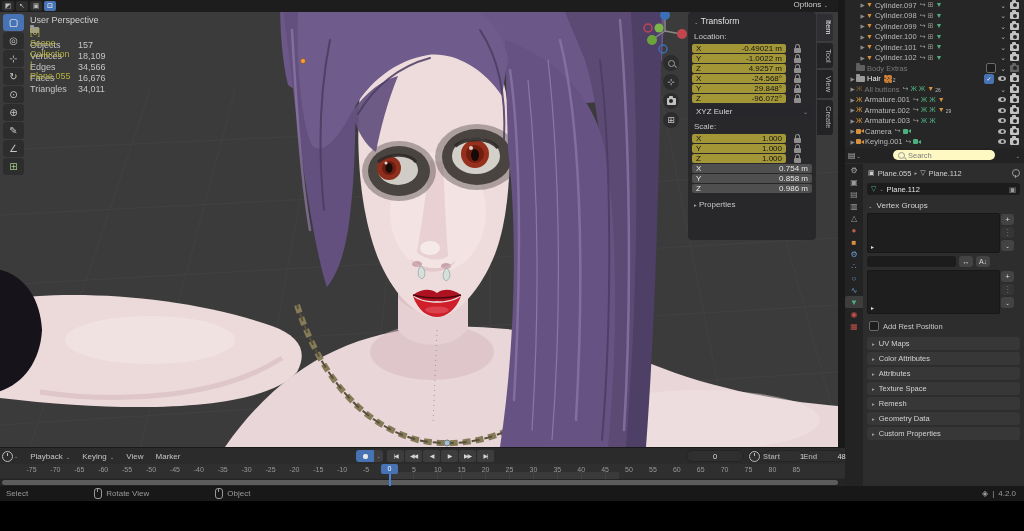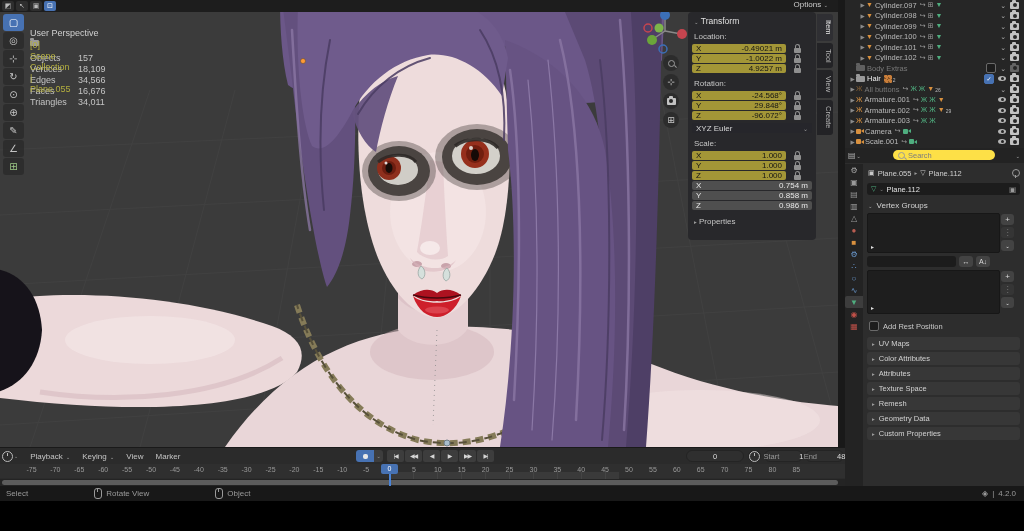--- a/index.html
+++ b/index.html
@@ -10,21 +10,21 @@
 
   
   #viewport{left:0;top:0;width:838px;height:447px;background:#3b3b3b;overflow:hidden;}
   #vp-svg{position:absolute;left:0;top:0;}
   #vp-header{position:absolute;left:0;top:0;width:838px;height:12px;background:#1d1d1d;z-index:30;
              display:flex;align-items:center;}
   .vph-ic{width:12px;height:10px;margin-left:2px;border-radius:2px;background:#2e2e2e;color:#bbb;
           font-size:7px;line-height:10px;text-align:center;}
   .vph-ic.active{background:#4772b3;color:#fff;}
   #vp-options{position:absolute;right:10px;top:0;font-size:8px;color:#ccc;z-index:31;}
-  #vp-overlay{position:absolute;left:30px;top:28px;z-index:20;font-size:9px;line-height:11px;}
+  #vp-overlay{position:absolute;left:30px;top:15px;z-index:20;font-size:9px;line-height:11px;}
   #vp-overlay .persp{color:#d0d0d0;}
   #vp-overlay .coll{color:#b3ae3e;margin-top:1px;}
   #vp-stats{margin-top:7px;}
   .statrow{display:flex;height:11px;color:#c4c4c4;}
   .statrow .sl{width:44px;}
   .statrow .sv{margin-left:4px;}
   #vp-toolbar{position:absolute;left:3px;top:14px;z-index:20;width:22px;}
   .tool-btn{width:21px;height:17px;margin-bottom:1px;background:rgba(45,45,45,.92);border-radius:3px;
             color:#c3c3c3;font-size:10px;line-height:17px;text-align:center;}
   .tool-btn.active{background:#4772b3;color:#fff;}
@@ -84,21 +84,21 @@
   .coll::before{content:"";position:absolute;top:-2px;left:0;width:4px;height:2px;background:#9a9a9a;border-radius:1px 1px 0 0;}
   .cbx{width:8px;height:8px;border:1px solid #6a6a6a;border-radius:2px;background:#1d1d1d;flex:none;
        font-size:6px;line-height:8px;text-align:center;color:#fff;}
   .cbx.on{background:#4772b3;border-color:#4772b3;}
   .tex{width:8px;height:8px;border-radius:1px;background:#c87e3a;flex:none;
        background-image:linear-gradient(45deg,rgba(0,0,0,.35) 25%,transparent 25%,transparent 75%,rgba(0,0,0,.35) 75%);
        background-size:4px 4px;}
 
   #props{left:845px;top:148px;width:179px;height:338px;background:#2d2d2d;}
   #props-header{position:absolute;left:0;top:0;width:179px;height:15px;background:#232323;display:flex;align-items:center;}
-  .search{position:absolute;left:48px;top:2px;width:92px;height:10px;background:#fde047;border-radius:5px;
+  .search{position:absolute;left:48px;top:2px;width:92px;height:10px;background:#fef9c3;border-radius:5px;
           display:flex;align-items:center;gap:3px;padding:0 5px;color:#7d7d7d;font-size:7.5px;}
   .mag{width:5px;height:5px;border:1px solid #9a9a9a;border-radius:50%;position:relative;flex:none;}
   .mag::after{content:"";position:absolute;width:3px;height:1px;background:#9a9a9a;transform:rotate(45deg);right:-3px;bottom:-1px;}
   #props-tabs{position:absolute;left:0;top:16px;width:18px;bottom:0;background:#232323;}
   .ptab{width:18px;height:12px;display:flex;align-items:center;justify-content:center;font-size:8px;}
   .ptab.active{background:#3d3d3d;border-radius:2px 0 0 2px;}
   #props-main{position:absolute;left:18px;top:15px;width:161px;bottom:0;font-size:7.5px;}
   .crumb{display:flex;align-items:center;gap:3px;padding:4px 4px 0 5px;color:#cfcfcf;height:12px;}
   .pin{width:6px;height:6px;border:1px solid #9a9a9a;border-radius:50%;position:relative;margin-left:auto;}
   .pin::after{content:"";position:absolute;left:2px;top:5px;width:1px;height:3px;background:#9a9a9a;}
@@ -129,21 +129,21 @@
   .tl-menu .dd{font-size:5.5px;color:#999;margin-left:3px;}
   #tl-playback{position:absolute;left:356px;top:2px;display:flex;align-items:center;}
   .rec-btn{width:18px;height:12px;background:#4772b3;border-radius:3px 0 0 3px;display:flex;align-items:center;justify-content:center;}
   .rec-btn::after{content:"";width:5px;height:5px;border-radius:2px;background:#e8e8e8;}
   .rec-dd{width:9px;height:12px;background:#3d3d3d;border-radius:0 3px 3px 0;color:#aaa;font-size:5px;
           line-height:12px;text-align:center;margin-right:4px;}
   .pb-btn{min-width:13px;height:12px;background:#3d3d3d;border-radius:2px;margin-right:1px;color:#d5d5d5;
           font-size:6px;line-height:12px;text-align:center;letter-spacing:-1px;padding:0 2px;}
   .tl-field{position:absolute;top:2px;height:12px;background:#2f2f2f;border:1px solid #242424;border-radius:6px;
             box-sizing:border-box;font-size:7.5px;color:#ddd;display:flex;align-items:center;justify-content:center;}
-  .tl-field .lb{color:#9a9a9a;margin-right:20px;}
+  .tl-field .lb{color:#9a9a9a;margin-right:20px;font-weight:bold;}
   #tl-ruler{position:absolute;left:0;top:16px;width:845px;height:14px;background:#2f2f2f;}
   .tick{position:absolute;top:2px;transform:translateX(-50%);font-size:7px;color:#999;}
   #tl-band{position:absolute;left:390px;top:24px;width:229px;height:8px;background:#3a3a3a;
            background-image:repeating-linear-gradient(90deg,transparent 0 23px,#444 23px 24px);}
   #tl-track{position:absolute;left:0;top:31px;width:845px;height:7px;background:#242424;}
   #tl-thumb{position:absolute;left:2px;top:32px;width:836px;height:5px;background:#5c5c5c;border-radius:2.5px;}
   #playhead{position:absolute;left:389px;top:16px;width:2px;height:22px;background:#4a84d8;}
   #ph-badge{position:absolute;left:381px;top:16px;width:17px;height:10px;background:#4772b3;border-radius:2px;
             color:#fff;font-size:7px;line-height:10px;text-align:center;}
 
@@ -369,21 +369,20 @@
           </div>
           <span class="lock"></span>
         </div>
         <div class="np-row">
           <div class="np-field anim">
             <span class="ax">Z</span>
             <span class="val">4.9257 m</span>
           </div>
           <span class="lock"></span>
         </div>
-        <div class="np-label">Rotation:</div>
         <div class="np-row">
           <div class="np-field anim">
             <span class="ax">X</span>
             <span class="val">-24.568°</span>
           </div>
           <span class="lock"></span>
         </div>
         <div class="np-row">
           <div class="np-field anim">
             <span class="ax">Y</span>
@@ -636,21 +635,21 @@
             <span class="camsh" style="color: rgb(79, 174, 127);"></span>
           </span>
           <span class="rgt">
             <span class="eye"></span>
             <span class="pcam"></span>
           </span>
         </div>
         <div class="ol-row">
           <span class="exp">▶</span>
           <span class="camsh" style="color: rgb(217, 145, 63);"></span>
-          <span class="nm">Scale.001</span>
+          <span class="nm">Keying.001</span>
           <span class="mid">
             <span class="ic" style="color: rgb(154, 154, 154);">↪</span>
             <span class="camsh" style="color: rgb(79, 174, 127);"></span>
           </span>
           <span class="rgt">
             <span class="eye"></span>
             <span class="pcam"></span>
           </span>
         </div>
       </div>

